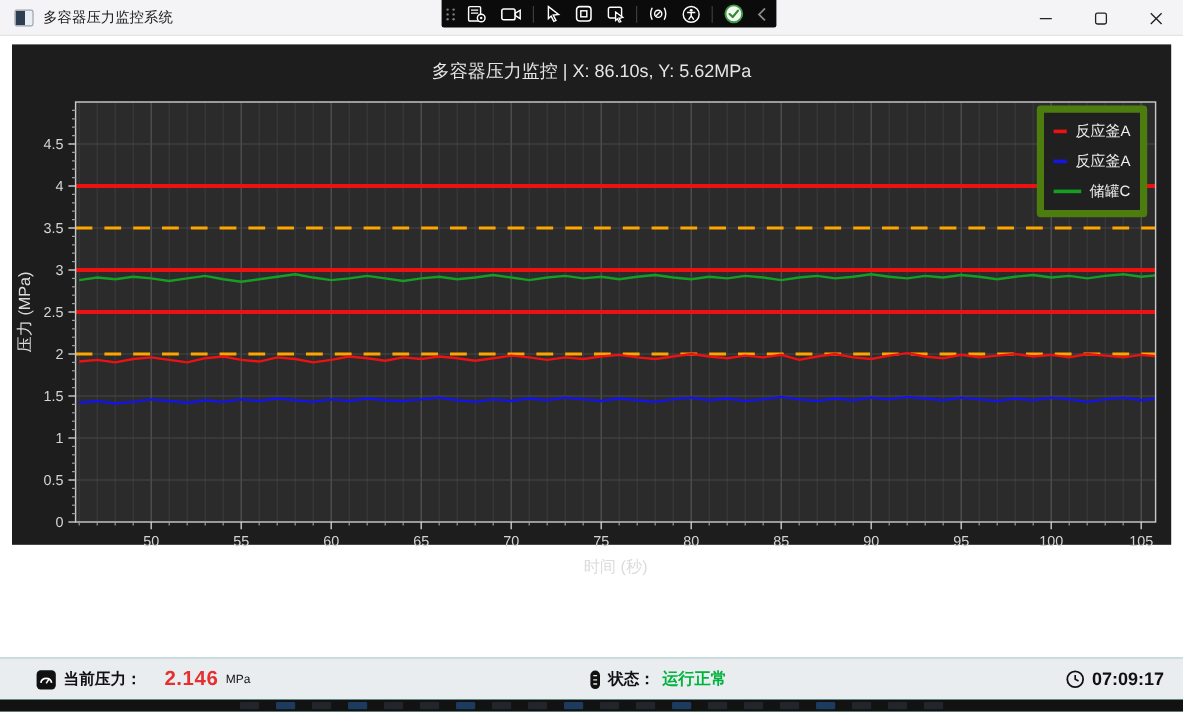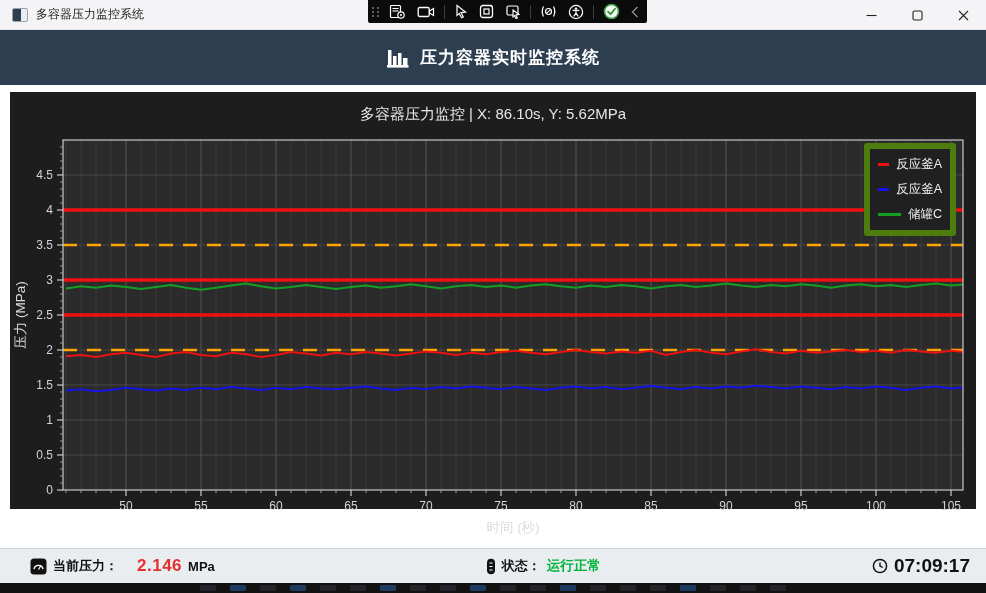--- a/index.html
+++ b/index.html
@@ -35,23 +35,23 @@
   .legend { position:absolute; top:51px; right:20px; width:92px; background:#202020; border:6px solid #4d7c0f; border-radius:3px; padding:7px 8px; display:flex; flex-direction:column; gap:8px; }
   .legend-row { display:flex; align-items:center; gap:7px; }
   .legend-swatch { width:24px; height:0; border-top-width:3px; border-top-style:solid; }
   .legend-label { color:#ededed; font-size:12.5px; white-space:nowrap; }
 
   
   .statusbar { height:35px; background:#e9edf0; border-top:1px solid #cfd4d8; display:flex; align-items:center; justify-content:space-between; padding:0 16px 0 30px; flex:0 0 auto; }
   .sb-group { display:flex; align-items:center; gap:6px; }
   .sb-label { font-size:13px; font-weight:bold; color:#111; }
   .sb-pressure-value { font-size:17px; font-weight:bold; letter-spacing:0.5px;margin-left:13px; }
-  .sb-unit { font-size:13px; color:#111;font-weight:bold; }
+  .sb-unit { font-size:10px; color:#111; }
   .sb-status-value { font-size:13.5px; font-weight:bold; }
-  .sb-time { font-size:19px; font-weight:bold; color:#111; }
+  .sb-time { font-size:15px; font-weight:bold; color:#111; }
 
   
   .taskbar { height:10px; background:#121212; flex:0 0 auto; display:flex; align-items:flex-start; justify-content:center; gap:14px; padding-top:2px; }
   .taskbar i { width:16px; height:6px; background:#23252a; border-radius:1px; }
   .taskbar i.b { background:#1d3a5f; }
 </style>
 </head>
 <body>
 
 <div class="window">
@@ -146,30 +146,20 @@
           </svg>
       </button>
       <button class="win-btn">
         <svg width="11" height="11" viewBox="0 0 11 11">
             <path d="M1 1 L10 10 M10 1 L1 10" stroke="#222" stroke-width="1.1"></path>
           </svg>
       </button>
     </div>
   </div>
 
-  <div class="header">
-    <svg width="24" height="22" viewBox="0 0 24 22">
-      <rect x="2" y="3" width="3.5" height="16" fill="#fff"></rect>
-      <rect x="7" y="9" width="3.5" height="10" fill="#fff"></rect>
-      <rect x="12" y="6" width="3.5" height="13" fill="#fff"></rect>
-      <rect x="17" y="11" width="4.5" height="8" fill="#fff"></rect>
-      <rect x="1" y="18" width="21.5" height="2.6" fill="#fff"></rect>
-    </svg>
-    <span class="header-title">压力容器实时监控系统</span>
-  </div>
 
   <div class="main">
     <div class="chart">
       <div class="chart-title">多容器压力监控 | X: 86.10s, Y: 5.62MPa</div>
       <svg class="plot" id="plot-svg" width="966" height="453">
           <rect x="53" y="48" width="900" height="350" fill="#2b2b2b"></rect>
           <clipPath id="plotclip">
             <rect x="53" y="48" width="900" height="350"></rect>
           </clipPath>
           <line x1="56.00000000000004" y1="48" x2="56.00000000000004" y2="398" stroke="#3a3a3a" stroke-width="1"></line>

